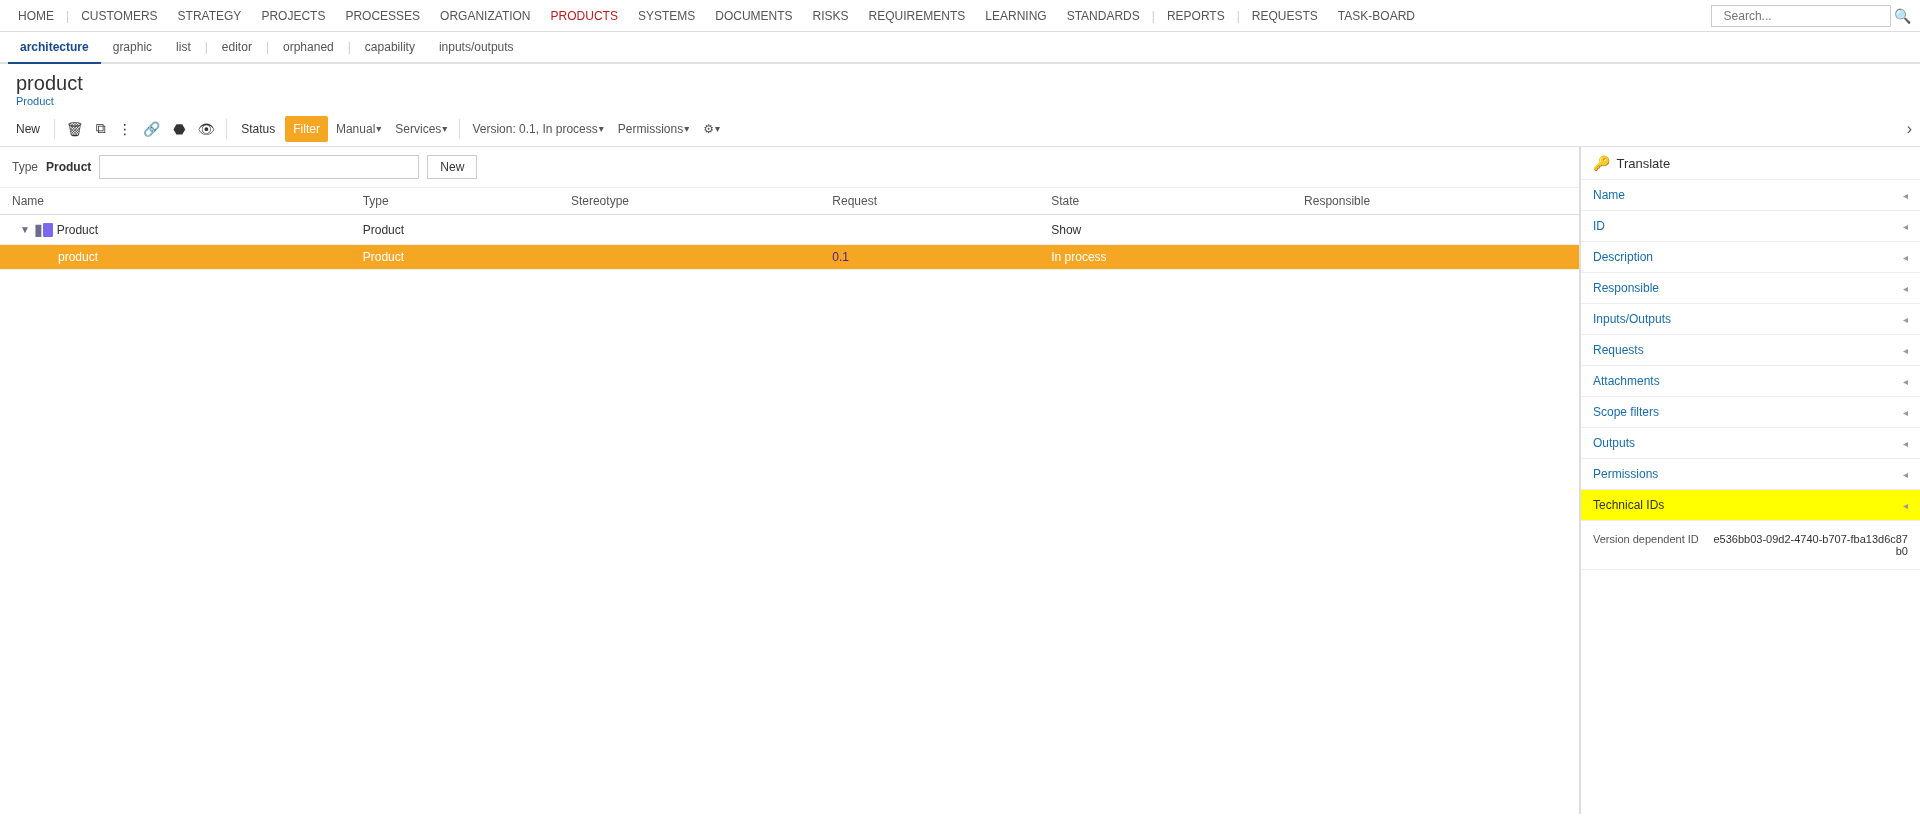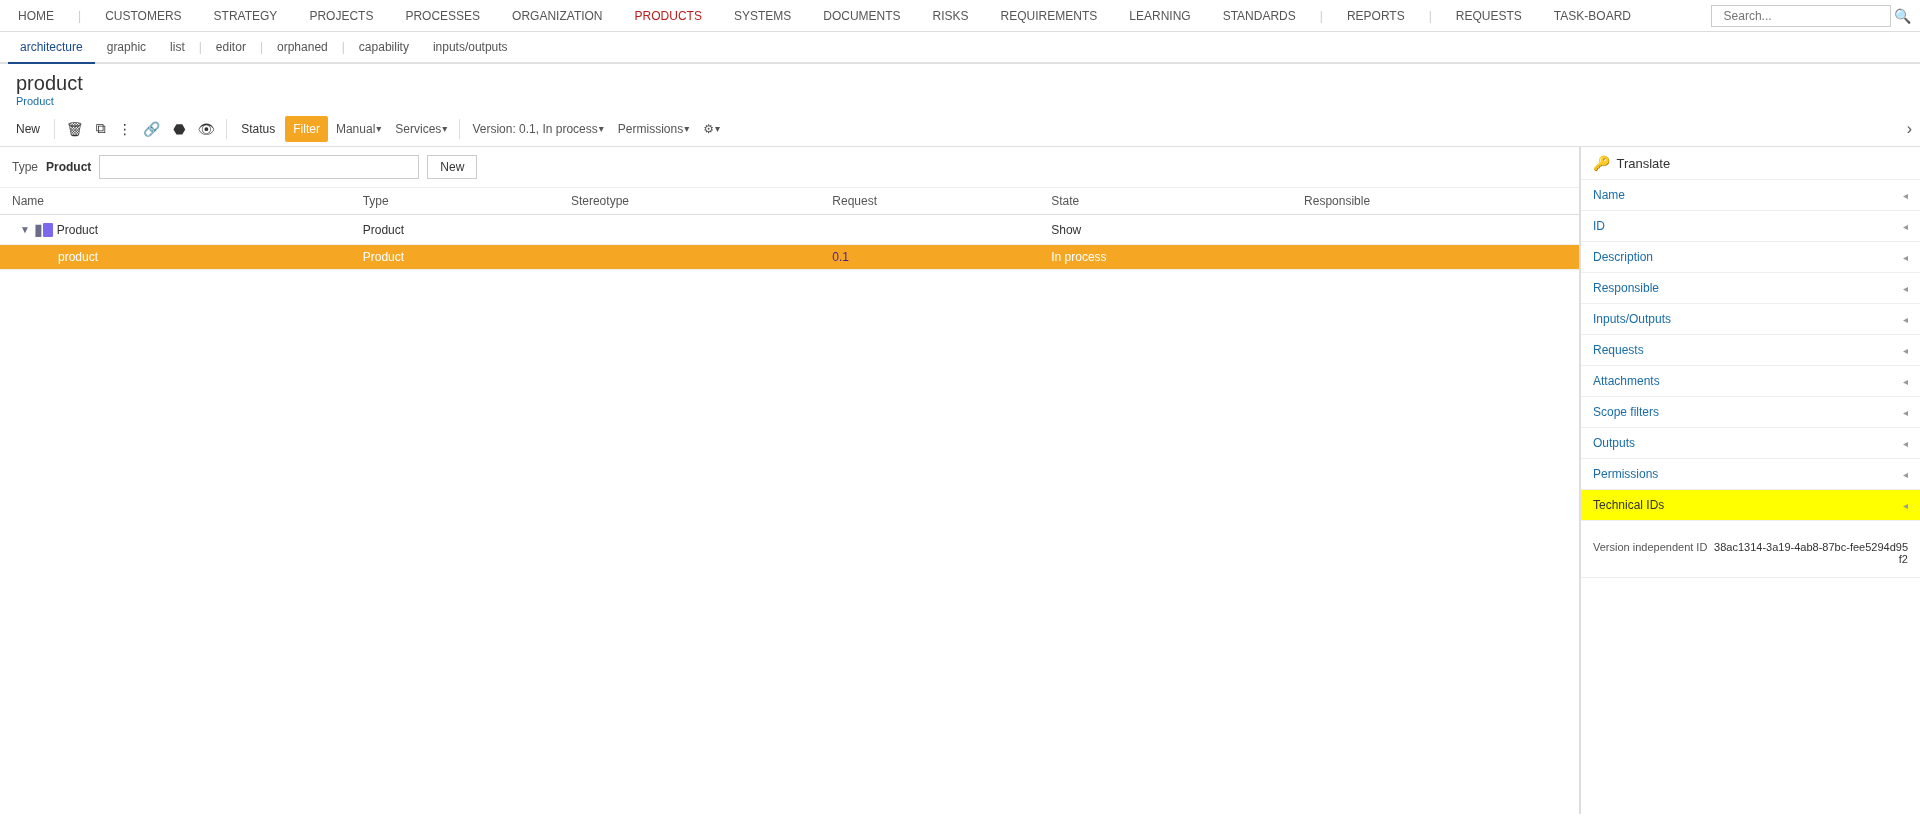--- a/index.html
+++ b/index.html
@@ -6,21 +6,21 @@
     body { font-family: 'Segoe UI', Arial, sans-serif; font-size: 13px; color: #333; background: #fff; overflow-x: hidden; }
 
     
     .top-nav {
       display: flex;
       align-items: center;
       height: 32px;
       background: #fff;
       border-bottom: 1px solid #ddd;
       padding: 0 8px;
-      gap: 12px;
+      gap: 0;
     }
     .top-nav-item {
       padding: 0 10px;
       height: 32px;
       display: flex;
       align-items: center;
       font-size: 12px;
       color: #555;
       cursor: pointer;
       white-space: nowrap;
@@ -66,21 +66,21 @@
       align-items: center;
       font-size: 12px;
       color: #555;
       cursor: pointer;
       white-space: nowrap;
       border-bottom: 2px solid transparent;
       margin-bottom: -2px;
     }
     .sub-nav-item.active {
       color: #1a4a8a;
-      font-weight: 400;
+      font-weight: 700;
       border-bottom: 2px solid #1a4a8a;
     }
     .sub-nav-separator { color: #ccc; padding: 0 2px; font-size: 12px; }
 
     
     .page-title-area {
       padding: 8px 16px 4px 16px;
     }
     .page-title-main {
       font-size: 20px;
@@ -497,19 +497,19 @@
     <div class="right-panel-section">
       <span class="right-panel-section-label">Permissions</span>
       <span class="right-panel-section-arrow">◂</span>
     </div>
     <div class="right-panel-section highlighted">
       <span class="right-panel-section-label">Technical IDs</span>
       <span class="right-panel-section-arrow">◂</span>
     </div>
 
     <div class="right-panel-id-section">
-      <div class="right-panel-id-row" style="margin-top:8px;">
-        <span class="right-panel-id-label">Version independent ID</span>
-        <span class="right-panel-id-value">38ac1314-3a19-4ab8-87bc-fee5294d95f2</span>
+      <div class="right-panel-id-row">
+        <span class="right-panel-id-label">Version dependent ID</span>
+        <span class="right-panel-id-value">e536bb03-09d2-4740-b707-fba13d6c87b0</span>
       </div>
     </div>
   </div>
 </div>
 
 </body></html>

